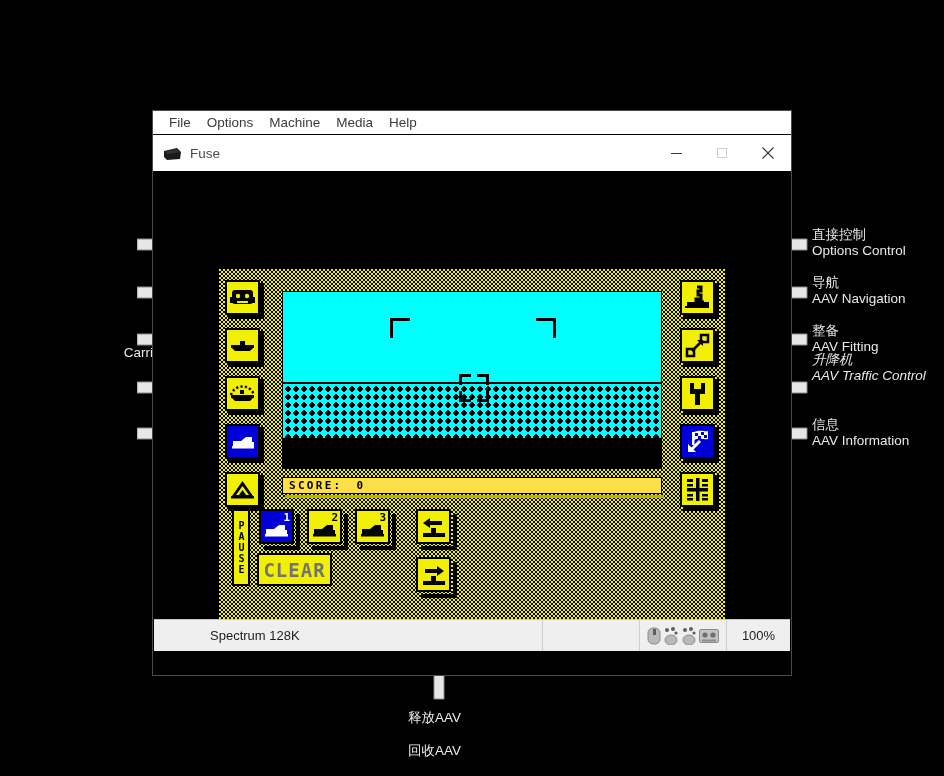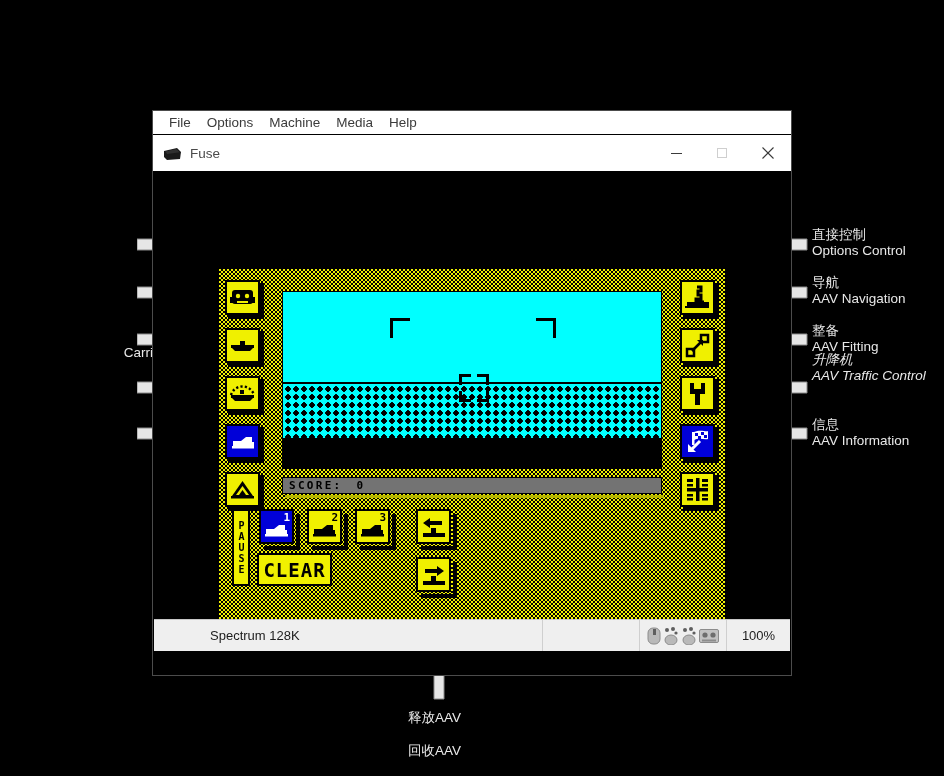--- a/index.html
+++ b/index.html
@@ -71,36 +71,36 @@
   #sea2{position:absolute;left:0;right:0;top:146px;bottom:0;background-color:#00ffff;
      background-image:
        linear-gradient(90deg,#000 50%,transparent 50%),
        linear-gradient(90deg,#000 50%,transparent 50%);
      background-size:6px 4px,6px 4px;background-position:0 0,3px 2px;}
   .brk{position:absolute;}
   .brk i{position:absolute;background:#000;display:block;}
 
   
   #scorebar{position:absolute;left:63px;top:208px;width:380px;height:17px;
-     background:#737373;border:1px solid #000;box-sizing:border-box;
+     background:#fde047;border:1px solid #000;box-sizing:border-box;
      font-family:"DejaVu Sans Mono","Liberation Mono",monospace;
      font-size:11px;color:#000;letter-spacing:2.3px;display:flex;align-items:center;
      padding-left:6px;font-weight:bold;}
   #scorebar .under{position:absolute;left:2px;right:-3px;top:17px;height:3px;background:#b5b500;}
 
   
   #pause-btn{position:absolute;left:13px;top:240px;width:18px;height:77px;background:#f0f000;
      border:2px solid #000;box-sizing:border-box;display:flex;flex-direction:column;
      align-items:center;justify-content:center;
      font-family:"DejaVu Sans Mono","Liberation Mono",monospace;font-size:10px;
      font-weight:bold;color:#000;line-height:12px;}
   #clear-btn{position:absolute;left:38px;top:284px;width:75px;height:33px;background:#f0f000;
      border:2px solid #000;box-sizing:border-box;display:flex;align-items:center;
      justify-content:center;font-family:"DejaVu Sans Mono","Liberation Mono",monospace;
-     font-size:19px;font-weight:bold;color:#000000;letter-spacing:1px;}
+     font-size:19px;font-weight:bold;color:#737373;letter-spacing:1px;}
   .slot{position:absolute;width:35px;height:35px;background:#f0f000;border:2px solid #000;
         box-sizing:border-box;}
   .slot.sel{background:#0000d8;}
   .slot .num{position:absolute;right:2px;top:0px;font-family:"DejaVu Sans Mono",monospace;
         font-size:11px;font-weight:bold;color:#000;}
   .slot.sel .num{color:#fff;}
   .slot .sdw{position:absolute;left:3px;top:35px;width:36px;height:4px;background:#000;}
   .slot .sdw2{position:absolute;left:35px;top:3px;width:4px;height:36px;background:#000;}
   .slot svg{position:absolute;left:1px;top:4px;}
 </style>

